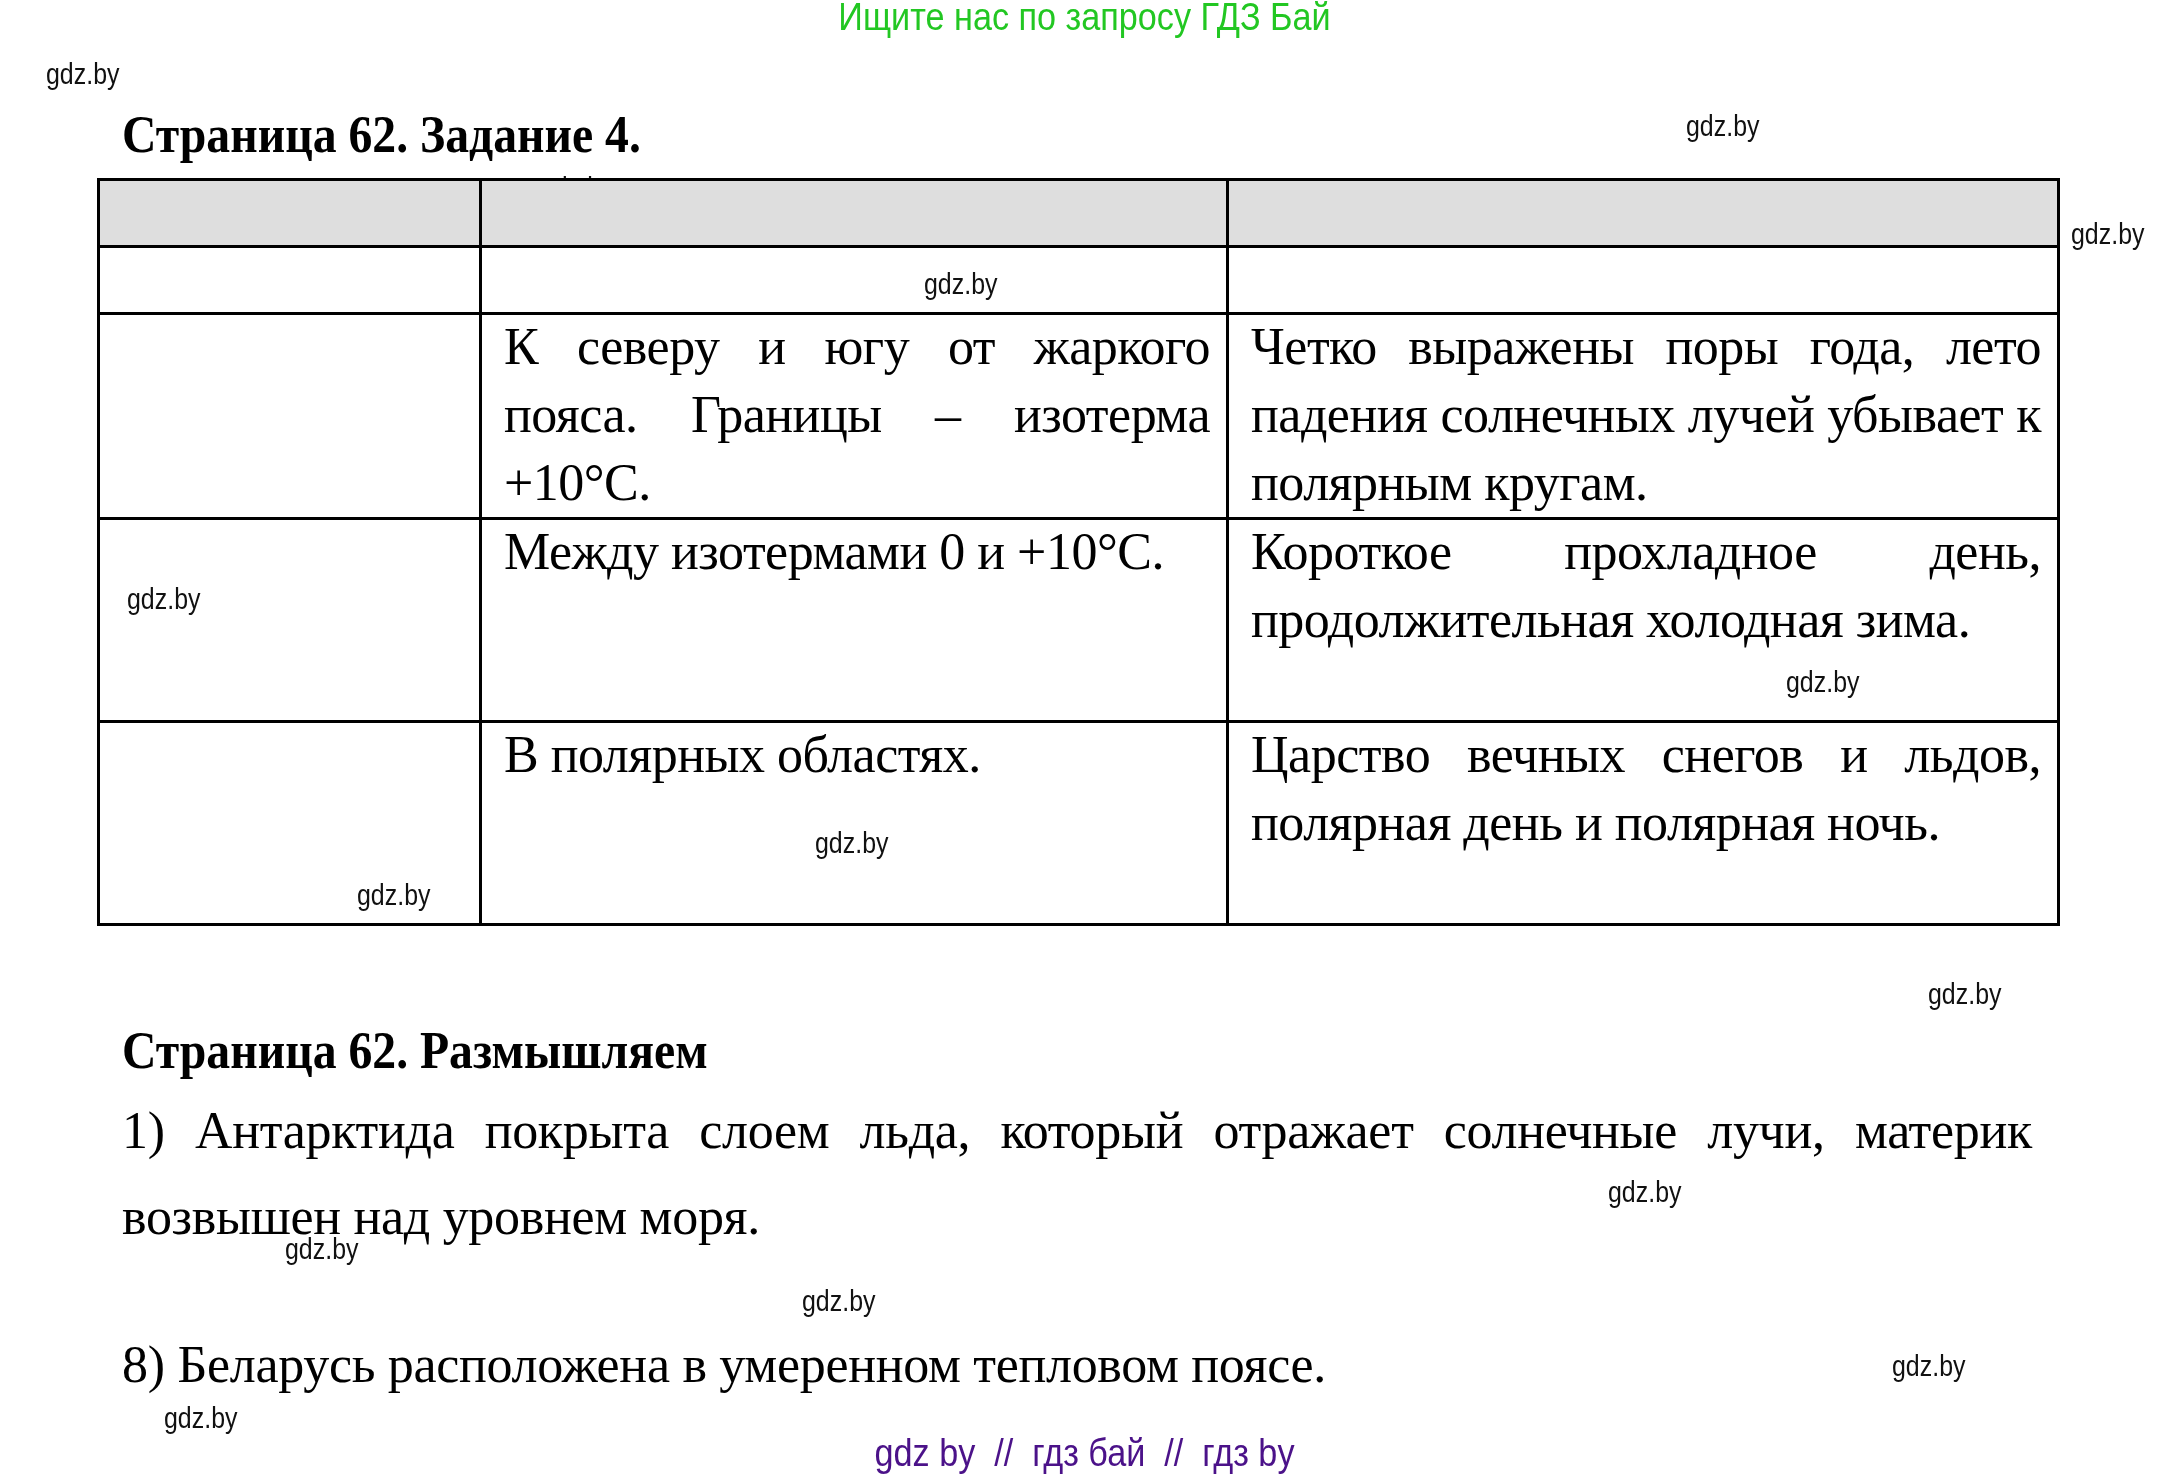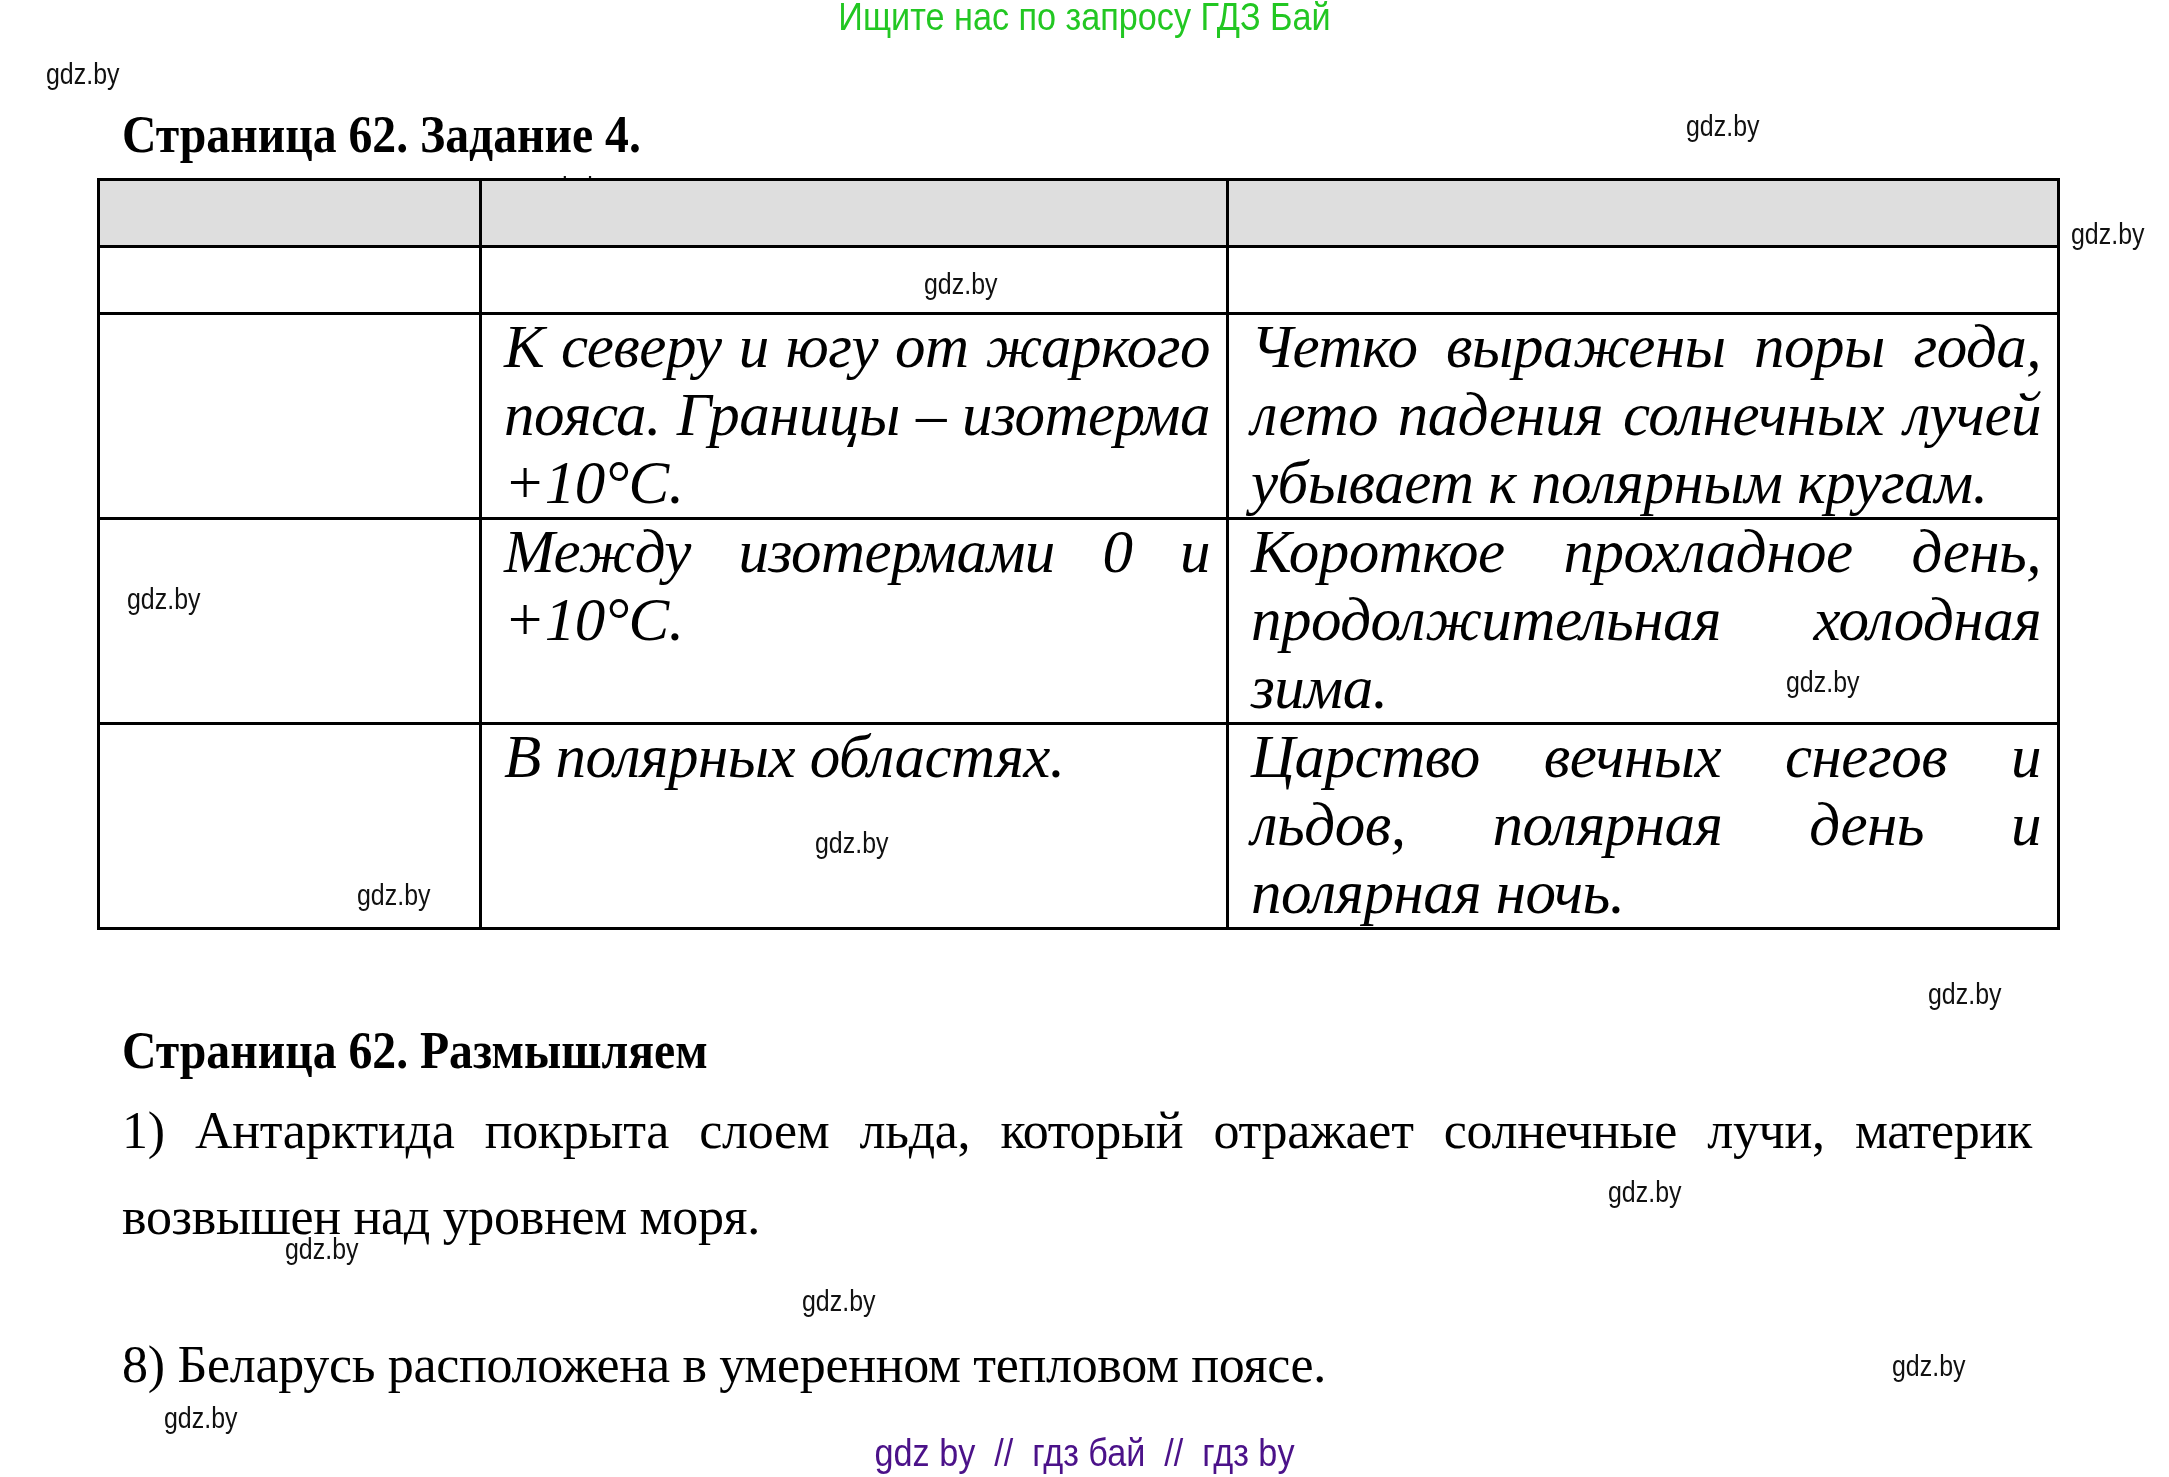--- a/index.html
+++ b/index.html
@@ -13,21 +13,21 @@
 
   .title { font-weight: bold; font-size: 53px; white-space: nowrap; transform: scaleX(0.9); transform-origin: left top; }
 
   table.grid { position: absolute; left: 97px; top: 178px; width: 1960px; border-collapse: collapse; table-layout: fixed; }
   table.grid td { border: 3px solid #000; vertical-align: top; padding: 0; }
   table.grid tr.head td { background: #dedede; height: 64px; }
   table.grid tr.sub td { height: 64px; }
   table.grid tr.r1 td { height: 201px; }
   table.grid tr.r2 td { height: 200px; margin-left: 32px; }
   table.grid tr.r3 td { height: 200px; }
-  .cell-text { font-family: "Liberation Serif", "DejaVu Serif", serif; font-size: 61px; line-height: 68px; text-align: justify; text-align-last: auto; padding: 0 16px 0 22px; margin-top: -2px; letter-spacing: -0.5px; font-style: italic; }
+  .cell-text { font-family: "Liberation Serif", "DejaVu Serif", serif; font-size: 52px; line-height: 68px; text-align: justify; text-align-last: auto; padding: 0 16px 0 22px; margin-top: -2px; letter-spacing: -0.5px; }
 
   .para { font-size: 52px; line-height: 86px; text-align: justify; letter-spacing: -0.3px; }
   .footer { left: 0; width: 2169px; top: 1432px; text-align: center; font-size: 38px; color: #4b1289; white-space: pre; transform: scaleX(0.9); transform-origin: center; }
 </style>
 </head>
 <body>
 
 <div class="abs banner sans">Ищите нас по запросу ГДЗ Бай</div>
 
 <div class="abs wm" style="left:46px; top:58px;">gdz.by</div>

